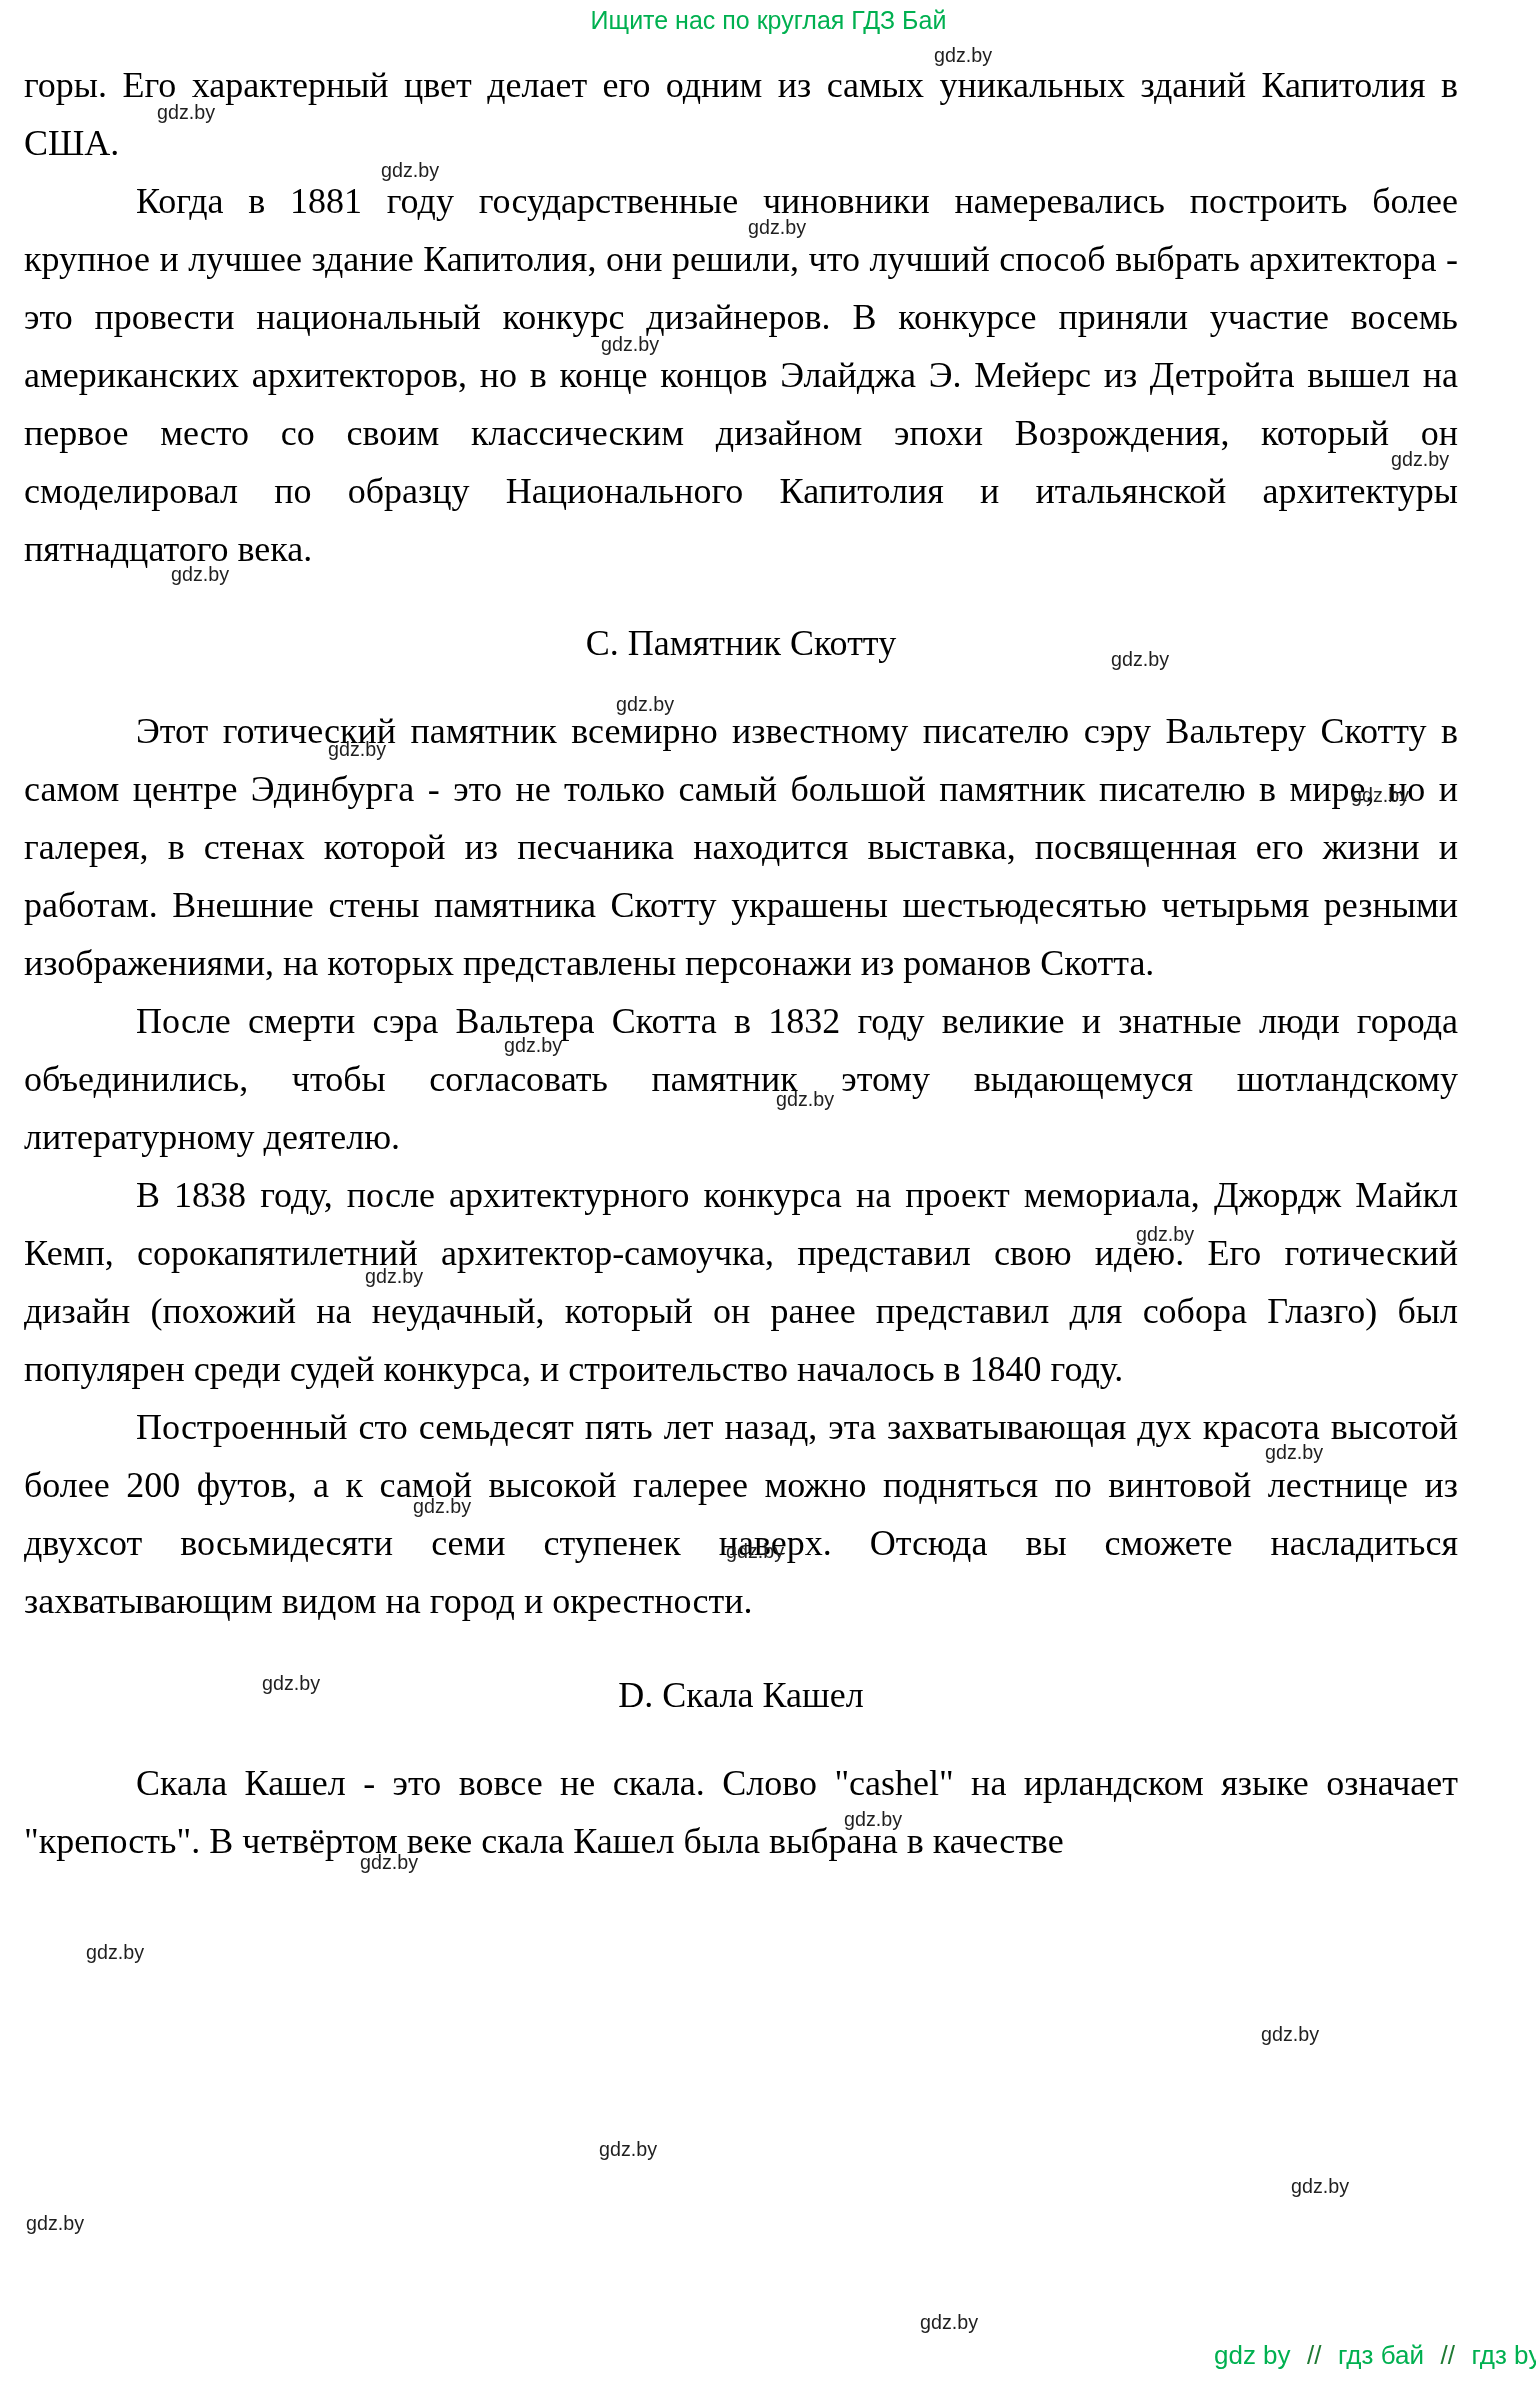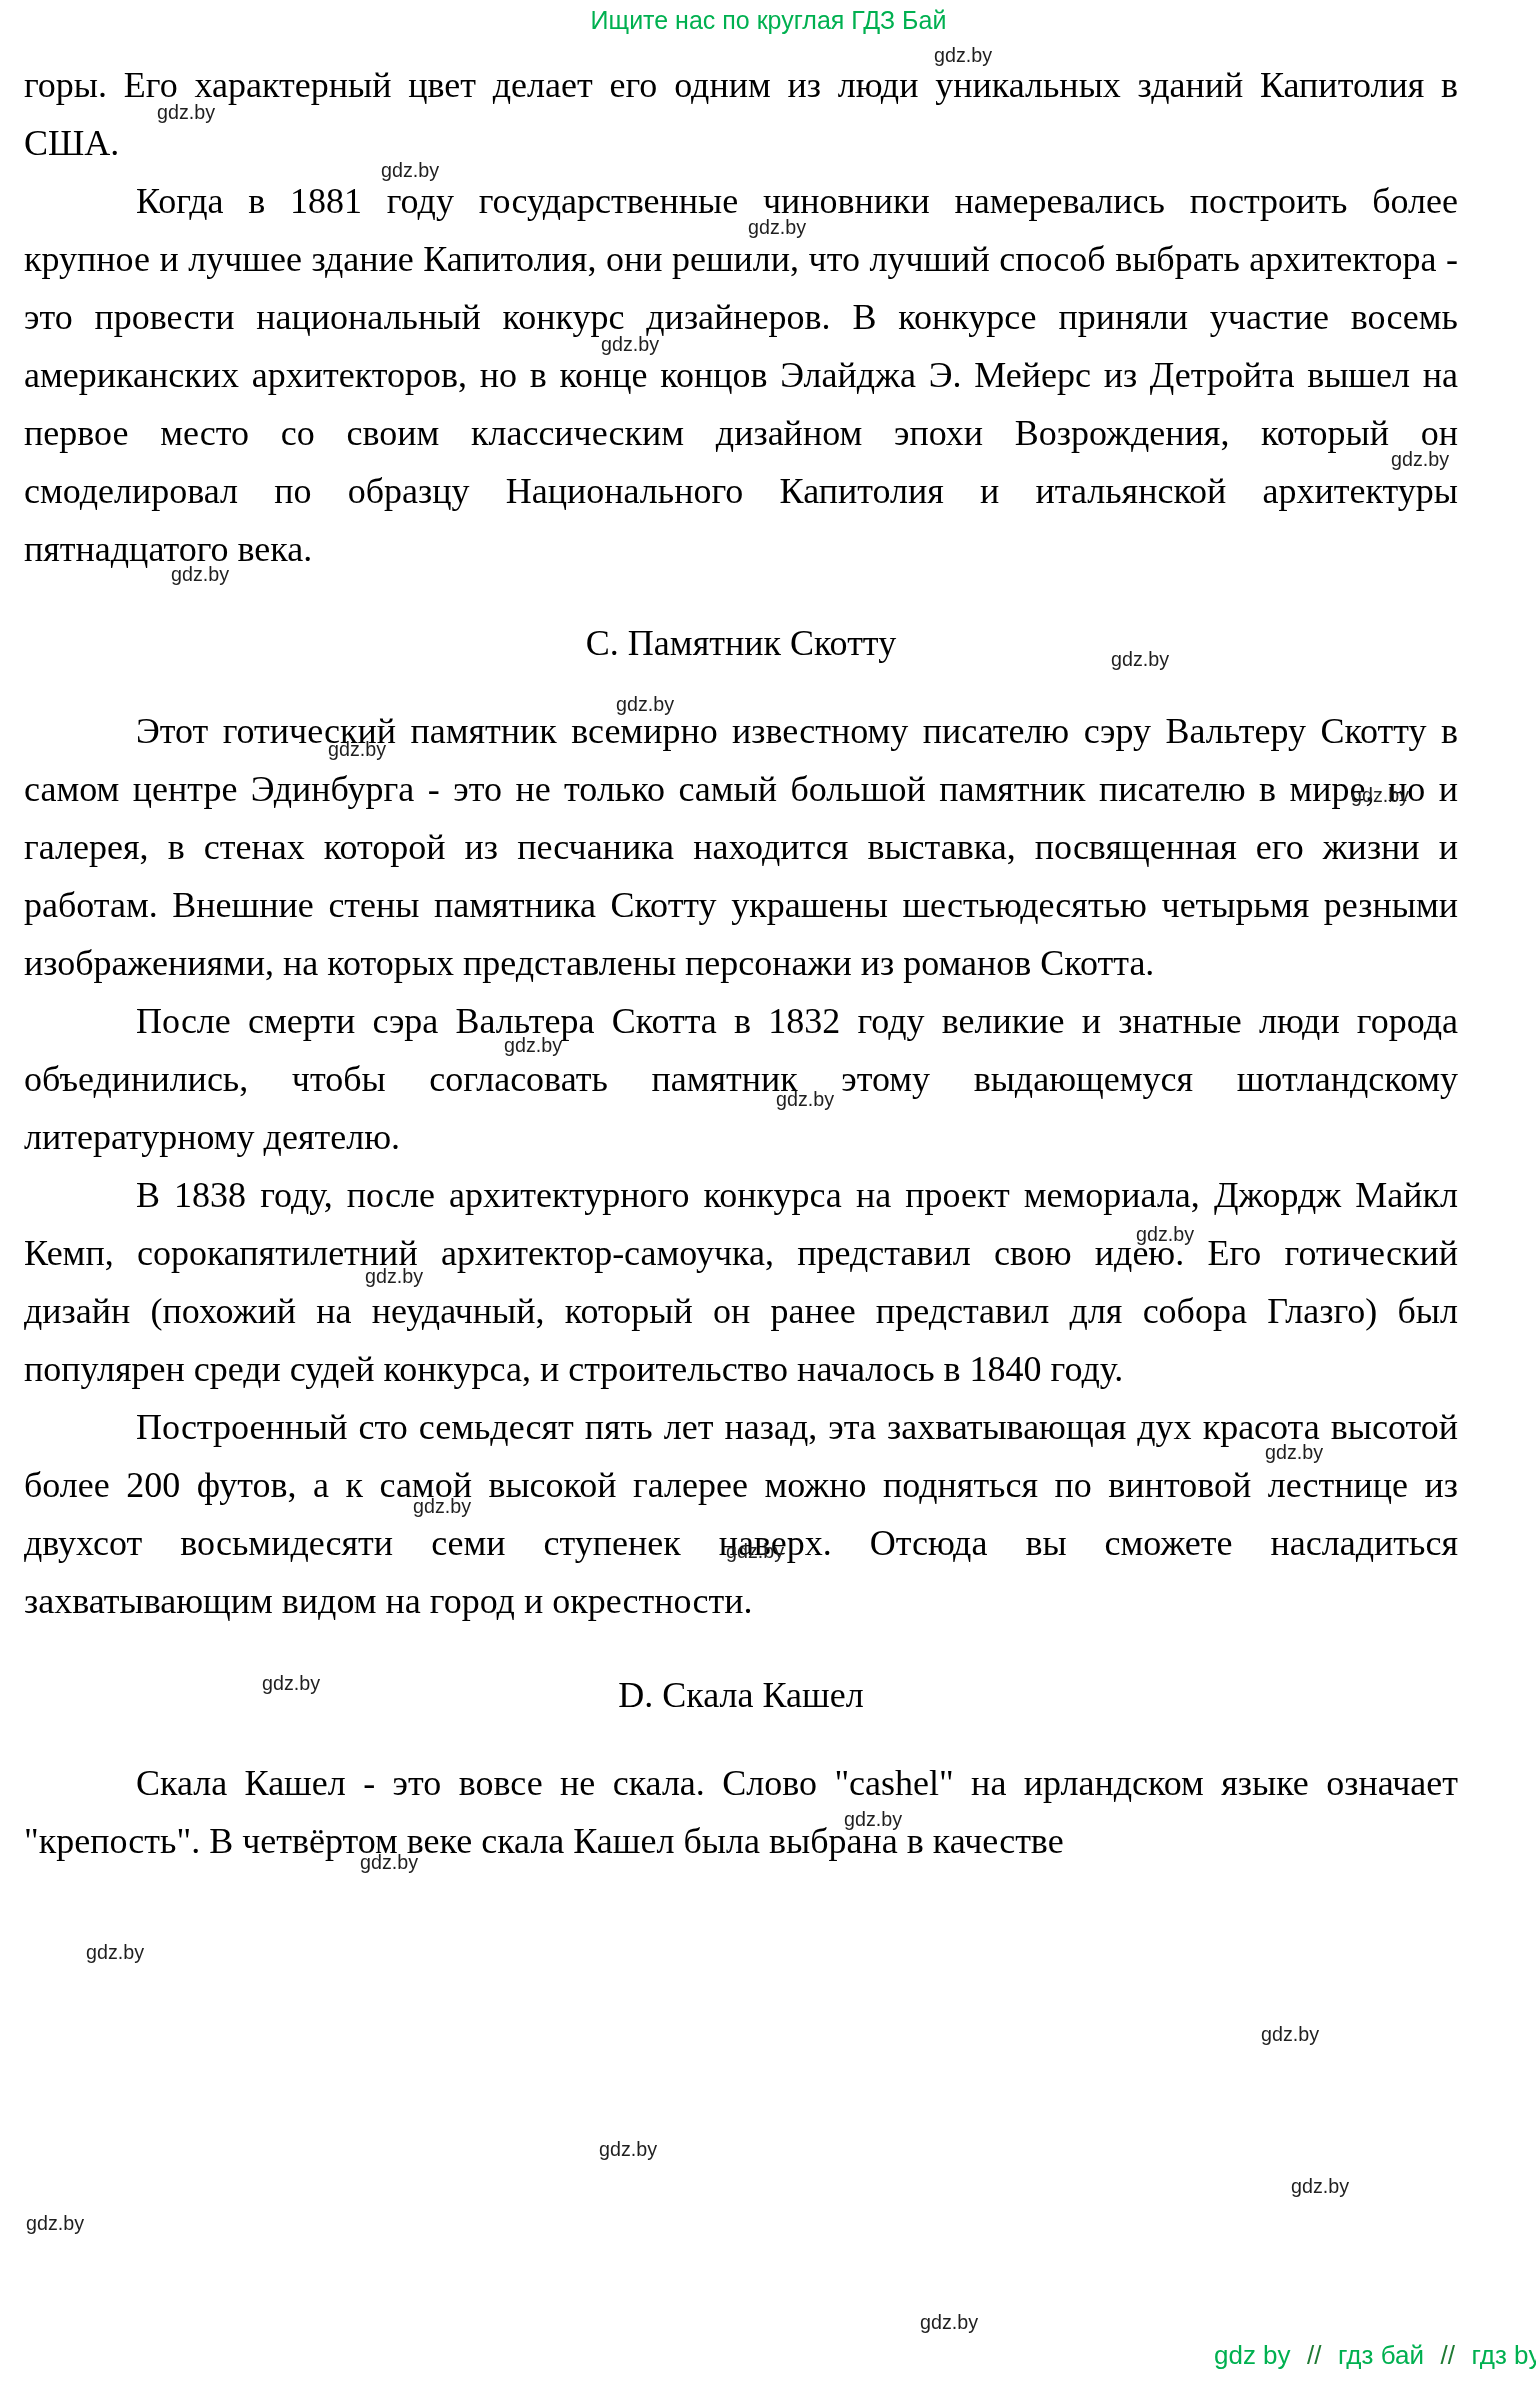--- a/index.html
+++ b/index.html
@@ -53,21 +53,21 @@
   .footer-note .sep { color: #1f7a33; margin: 0 12px; }
   .footer-note .lbl { margin: 0 4.5px; }
 </style>
 </head>
 <body>
 
 <div class="page">
   <div class="header-note">Ищите нас по круглая ГДЗ Бай</div>
 
   <div class="doc-body">
-      <p class="para">горы. Его характерный цвет делает его одним из люди уникальных зданий Капитолия в США.</p>
+      <p class="para">горы. Его характерный цвет делает его одним из самых уникальных зданий Капитолия в США.</p>
       <p class="para indent">Когда в 1881 году государственные чиновники намеревались построить более крупное и лучшее здание Капитолия, они решили, что лучший способ выбрать архитектора - это провести национальный конкурс дизайнеров. В конкурсе приняли участие восемь американских архитекторов, но в конце концов Элайджа Э. Мейерс из Детройта вышел на первое место со своим классическим дизайном эпохи Возрождения, который он смоделировал по образцу Национального Капитолия и итальянской архитектуры пятнадцатого века.</p>
       <h2 class="heading">С. Памятник Скотту</h2>
       <p class="para indent">Этот готический памятник всемирно известному писателю сэру Вальтеру Скотту в самом центре Эдинбурга - это не только самый большой памятник писателю в мире, но и галерея, в стенах которой из песчаника находится выставка, посвященная его жизни и работам. Внешние стены памятника Скотту украшены шестьюдесятью четырьмя резными изображениями, на которых представлены персонажи из романов Скотта.</p>
       <p class="para indent">После смерти сэра Вальтера Скотта в 1832 году великие и знатные люди города объединились, чтобы согласовать памятник этому выдающемуся шотландскому литературному деятелю.</p>
       <p class="para indent">В 1838 году, после архитектурного конкурса на проект мемориала, Джордж Майкл Кемп, сорокапятилетний архитектор-самоучка, представил свою идею. Его готический дизайн (похожий на неудачный, который он ранее представил для собора Глазго) был популярен среди судей конкурса, и строительство началось в 1840 году.</p>
       <p class="para indent">Построенный сто семьдесят пять лет назад, эта захватывающая дух красота высотой более 200 футов, а к самой высокой галерее можно подняться по винтовой лестнице из двухсот восьмидесяти семи ступенек наверх. Отсюда вы сможете насладиться захватывающим видом на город и окрестности.</p>
       <h2 class="heading">D. Скала Кашел</h2>
       <p class="para indent">Скала Кашел - это вовсе не скала. Слово "cashel" на ирландском языке означает "крепость". В четвёртом веке скала Кашел была выбрана в качестве</p>
     </div>
 

